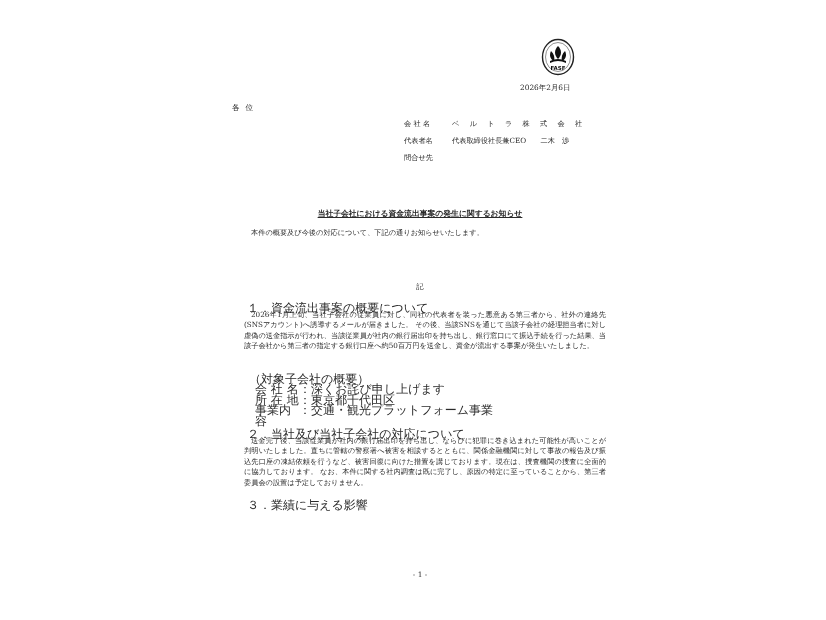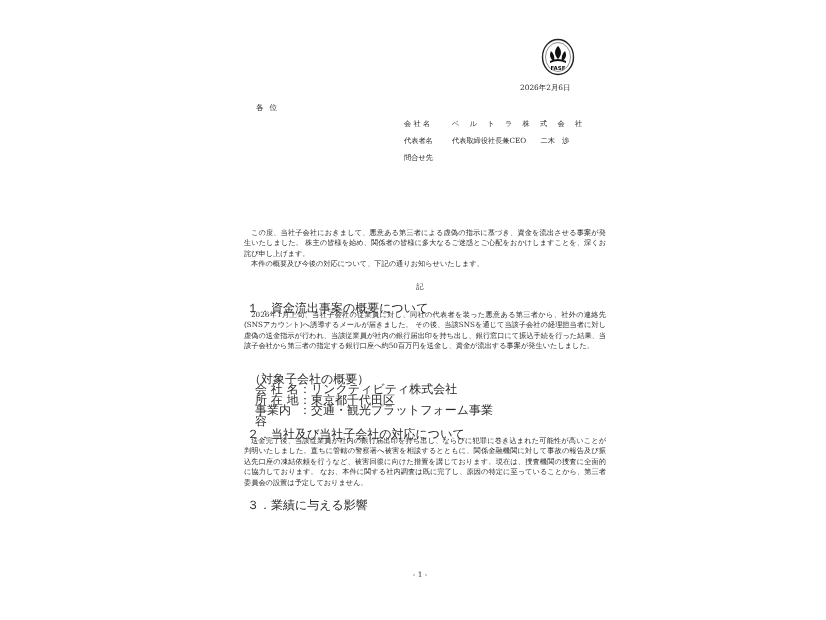--- a/index.html
+++ b/index.html
@@ -2,21 +2,21 @@
 <html><head>
 <meta charset="utf-8">
 <style>
   html, body { margin:0; padding:0; background:#ffffff; }
   body { width:826px; height:620px; position:relative; overflow:hidden;
          font-family:"DejaVu Serif", "Liberation Serif", serif; color:#2a2a2a; }
   .page { position:absolute; left:0; top:0; width:826px; height:620px; }
   .abs { position:absolute; white-space:nowrap;text-align:center; }
   .logo { position:absolute; left:541px; top:38px; width:34px; height:38px; }
   .date { left:520px; top:83px; font-size:7.4px; }
-  .addressee { left:256px; top:103px; font-size:7.6px; letter-spacing:6px; }
+  .addressee { left:232px; top:103px; font-size:7.6px; letter-spacing:6px; }
   .info { position:absolute; left:404px; top:115px; font-size:7.2px; line-height:17px; }
   .info .row { display:flex; height:17px; }
   .info .k { width:48px; }
   .title { position:absolute; left:230px; width:380px; top:208px; text-align:center;
            font-weight:bold; font-size:7.8px; text-decoration:underline; }
   .para { position:absolute; left:244px; width:362px; font-size:7.2px; line-height:10.4px; text-align:justify; }
   .para p { margin:0; text-indent:7px; }
   .ki { position:absolute; left:230px; width:380px; top:282px; text-align:center; font-size:7.4px; }
   .h { position:absolute; left:247px; font-size:12px; }
   .sub { position:absolute; left:249px; top:374px; font-size:12px; line-height:10.4px; }
@@ -52,38 +52,38 @@
       <span>代表取締役社長兼CEO　　二木　渉</span>
     </div>
     <div class="row">
       <span class="k">問合せ先</span>
     </div>
     <div class="row">
       <span class="k"></span>
     </div>
   </div>
 
+  <div class="title">当社子会社における資金流出事案の発生に関するお知らせ</div>
 
   <div class="para" style="top:228px">
-    <p>この度、当社子会社におきまして、悪意ある第三者による虚偽の指示に基づき、資金を流出させる事案が発生いたしました。 株主の皆様を始め、関係者の皆様に多大なるご迷惑とご心配をおかけしますことを、深くお詫び申し上げます。</p>
     <p>本件の概要及び今後の対応について、下記の通りお知らせいたします。</p>
   </div>
 
   <div class="ki">記</div>
 
   <div class="h" style="top:300px">１．資金流出事案の概要について</div>
   <div class="para" style="top:310px">
     <p>2026年1月上旬、当社子会社の従業員に対し、同社の代表者を装った悪意ある第三者から、社外の連絡先(SNSアカウント)へ誘導するメールが届きました。 その後、当該SNSを通じて当該子会社の経理担当者に対し虚偽の送金指示が行われ、当該従業員が社内の銀行届出印を持ち出し、銀行窓口にて振込手続を行った結果、当該子会社から第三者の指定する銀行口座へ約50百万円を送金し、資金が流出する事案が発生いたしました。</p>
   </div>
 
   <div class="sub">
     <div>（対象子会社の概要）</div>
     <div class="row">
       <span class="k">会 社 名</span>
-      <span>：リンクティビティ株式会社</span>
+      <span>：深くお詫び申し上げます</span>
     </div>
     <div class="row">
       <span class="k">所 在 地</span>
       <span>：東京都千代田区</span>
     </div>
     <div class="row">
       <span class="k">事業内容</span>
       <span>：交通・観光プラットフォーム事業</span>
     </div>
   </div>

